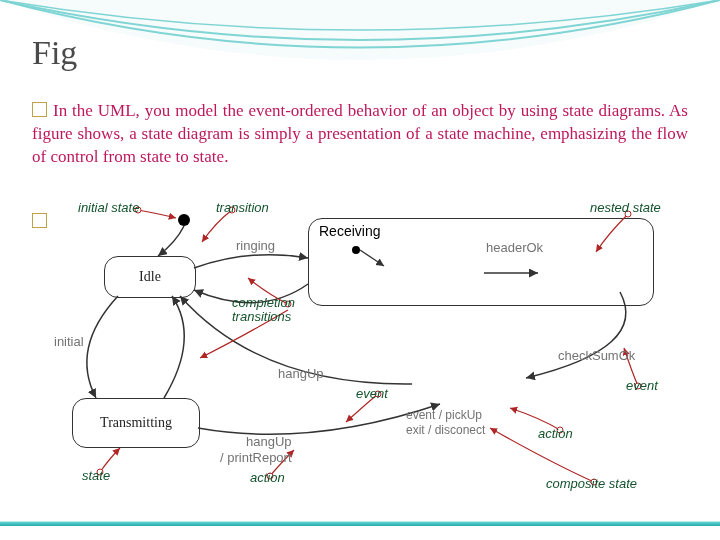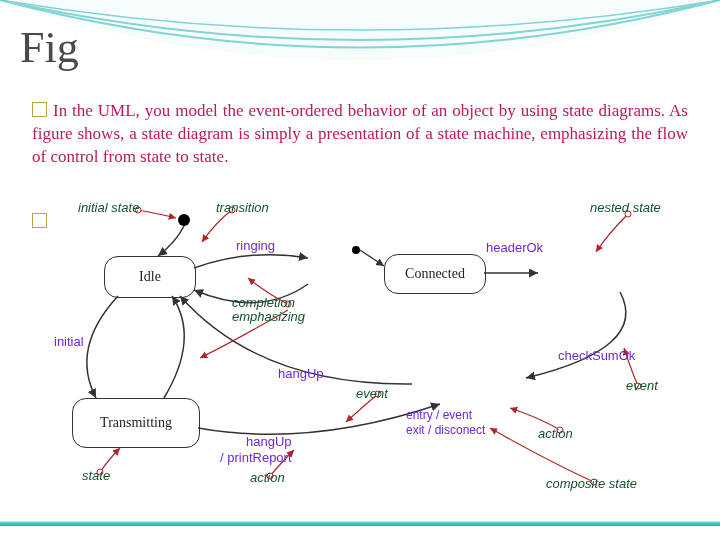--- a/index.html
+++ b/index.html
@@ -1,31 +1,31 @@
 <!DOCTYPE html>
 <html><head>
 <meta charset="utf-8">
 <style>
   html,body{margin:0;padding:0;width:720px;height:540px;background:#fff;font-family:Georgia,'Times New Roman',serif;overflow:hidden}
   .slide{position:relative;width:720px;height:540px}
   .bg-arc{position:absolute;top:0;left:0;width:720px;height:90px;pointer-events:none}
   .bg-arc svg{width:100%;height:100%}
-  h1.title{position:absolute;top:22px;left:20px;font-size:44px;font-weight:400;color:#4a4a4a;margin:0;font-family:Georgia,serif}
+  h1.title{position:absolute;top:22px;left:20px;font-size:34px;font-weight:400;color:#4a4a4a;margin:12px;font-family:Georgia,serif}
   .body-text{position:absolute;top:100px;left:32px;right:32px;font-size:17px;color:#be185d;text-align:justify;line-height:1.35}
   .bullet-box{display:inline-block;width:13px;height:13px;border:1.5px solid #bfa14a;margin-right:6px;vertical-align:baseline;position:relative;top:1px}
   .second-bullet{position:absolute;top:212px;left:32px}
   .diagram{position:absolute;top:208px;left:60px;width:610px;height:290px}
   .bottom-line{position:absolute;bottom:14px;left:0;width:100%;height:4px;background:linear-gradient(180deg,#5cd6d6 0%,#2aa9a9 100%);border-top:1px solid #bdecec}
   .state-box{position:absolute;border:1.5px solid #333;border-radius:14px;background:#fff;display:flex;align-items:center;justify-content:center;font-size:14px;font-family:Liberation Serif, serif;color:#222}
   .comp-box{position:absolute;border:1.5px solid #333;border-radius:14px;background:#fff}
   .comp-title{position:absolute;top:4px;left:10px;font-size:14px;font-family:Arial,sans-serif}
   .dot{position:absolute;width:12px;height:12px;background:#000;border-radius:50%}
   .dot-sm{position:absolute;width:8px;height:8px;background:#000;border-radius:50%}
   .label-red{position:absolute;font-size:13px;font-family:Arial,sans-serif;color:#14532d;font-style:italic}
-  .label-blk{position:absolute;font-size:13px;font-family:Arial,sans-serif;color:#6d28d9}
+  .label-blk{position:absolute;font-size:13px;font-family:Arial,sans-serif;color:#737373}
 </style>
 </head>
 <body>
 <div class="slide">
 
   <div class="bg-arc">
     <svg viewBox="0 0 720 90">
       <path d="M0,0 Q360,120 720,0 L720,0 L0,0 Z" fill="#e8f6f6" opacity="0.4"></path>
       <path d="M0,0 Q360,95 720,0" stroke="#7fd4d4" stroke-width="2" fill="none"></path>
       <path d="M0,0 Q360,80 720,0" stroke="#7fd4d4" stroke-width="2" fill="none"></path>
@@ -38,32 +38,32 @@
   <div class="body-text">
     <span class="bullet-box"></span><span>In the UML, you model the event-ordered behavior of an object by using state diagrams. As figure shows, a state diagram is simply a presentation of a state machine, emphasizing the flow of control from state to state.</span>
   </div>
 
   <div class="second-bullet">
     <span class="bullet-box"></span>
   </div>
 
   <div class="diagram">
 
+    <div class="comp-box" style="left:248px;top:10px;width:344px;height:86px">
+      <div class="comp-title">Receiving</div>
+    </div>
 
     <div class="dot" style="left:118px;top:6px"></div>
 
     <div class="dot-sm" style="left:292px;top:38px"></div>
 
     <div class="state-box" style="left:44px;top:48px;width:90px;height:40px">
         <span>Idle</span>
       </div>
 
-    <div class="state-box" style="left:324px;top:46px;width:100px;height:38px">
-        <span>Connected</span>
-      </div>
 
 
     <div class="state-box" style="left:12px;top:190px;width:126px;height:48px">
         <span>Transmitting</span>
       </div>
 
 
     <svg width="610" height="290" style="position:absolute;left:0;top:0;overflow:visible">
       <defs>
         <marker id="ah" markerWidth="8" markerHeight="8" refX="6" refY="3" orient="auto">
@@ -119,30 +119,30 @@
     </svg>
 
     <div class="label-blk" style="left:176px;top:30px">ringing</div>
     <div class="label-blk" style="left:426px;top:32px">headerOk</div>
     <div class="label-blk" style="left:-6px;top:126px">initial</div>
     <div class="label-blk" style="left:218px;top:158px">hangUp</div>
     <div class="label-blk" style="left:498px;top:140px">checkSumOk</div>
     <div class="label-blk" style="left:186px;top:226px">hangUp</div>
     <div class="label-blk" style="left:160px;top:242px">/ printReport</div>
     <div class="label-blk" style="left:346px;top:200px;font-size:12px;line-height:1.25">
-      <div>entry / event</div>
+      <div>event / pickUp</div>
       <div>exit / disconect</div>
     </div>
 
     <div class="label-red" style="left:18px;top:-8px">initial state</div>
     <div class="label-red" style="left:156px;top:-8px">transition</div>
     <div class="label-red" style="left:530px;top:-8px">nested state</div>
     <div class="label-red" style="left:172px;top:88px;line-height:1.1">
       <div>completion</div>
-      <div>emphasizing</div>
+      <div>transitions</div>
     </div>
     <div class="label-red" style="left:296px;top:178px">event</div>
     <div class="label-red" style="left:566px;top:170px">event</div>
     <div class="label-red" style="left:478px;top:218px">action</div>
     <div class="label-red" style="left:190px;top:262px">action</div>
     <div class="label-red" style="left:22px;top:260px">state</div>
     <div class="label-red" style="left:486px;top:268px">composite state</div>
   </div>
 
   <div class="bottom-line"></div>

